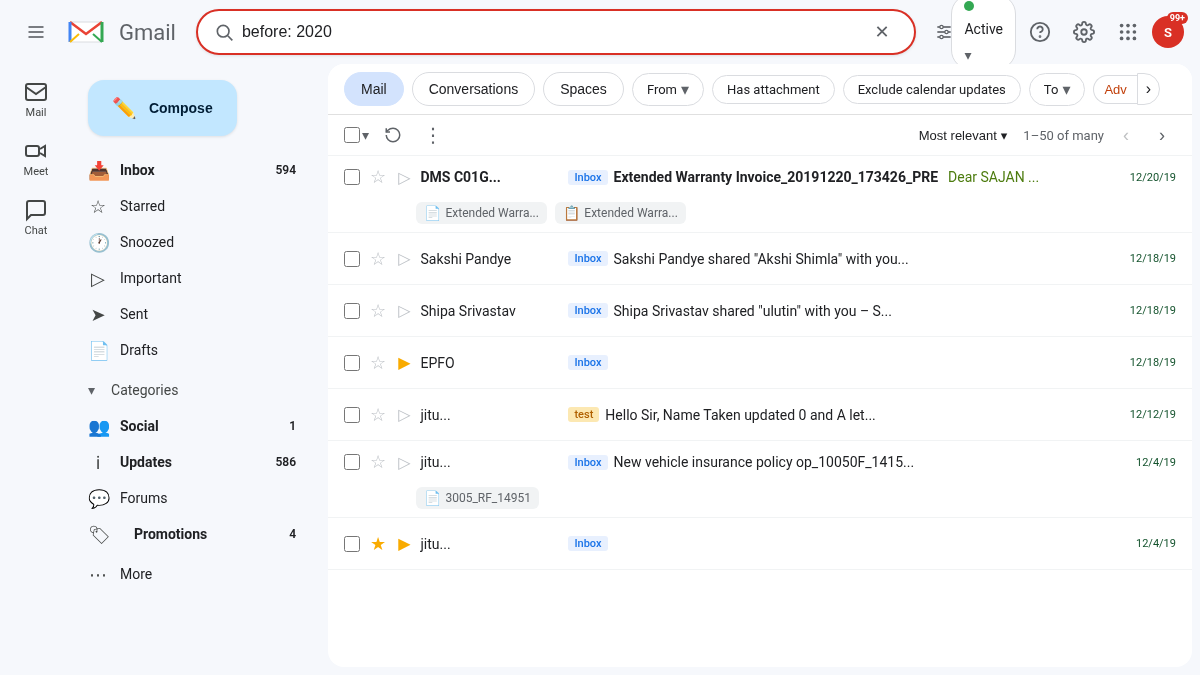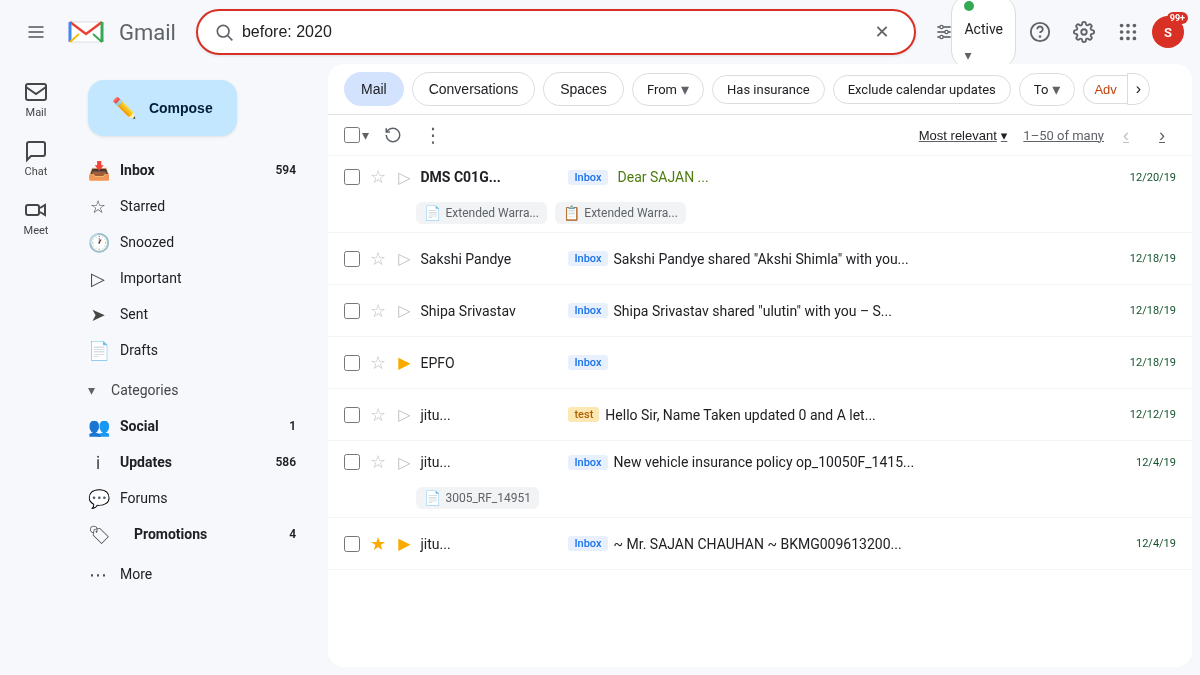--- a/index.html
+++ b/index.html
@@ -218,21 +218,21 @@
       border-radius: 50%; cursor: pointer; border: none; background: transparent;
       color: #5f6368; font-size: 18px;
     }
     .more-btn {
       width: 32px; height: 32px; display: flex; align-items: center; justify-content: center;
       border-radius: 50%; cursor: pointer; border: none; background: transparent;
       color: #5f6368; font-size: 20px;
     }
     .pagination {
       margin-left: auto; display: flex; align-items: center; gap: 8px;
-      font-size: 13px; color: #5f6368; text-decoration: underline;
+      font-size: 13px; color: #5f6368;
     }
     .sort-btn {
       display: flex; align-items: center; gap: 4px;
       padding: 4px 8px; border-radius: 20px; cursor: pointer;
       border: none; background: transparent; font-size: 13px; color: #202124;
     }
     .page-arrow {
       width: 28px; height: 28px; display: flex; align-items: center; justify-content: center;
       border-radius: 50%; cursor: pointer; border: none; background: transparent;
       color: #5f6368; font-size: 18px;
@@ -376,30 +376,30 @@
   <div class="sidebar-icon-col">
     <div class="sidebar-icon-item">
       <svg class="icon-img" width="24" height="24" viewBox="0 0 24 24" fill="none" stroke="#444746" stroke-width="2">
         <rect x="2" y="4" width="20" height="16" rx="2"></rect>
         <path d="M2 7l10 7 10-7"></path>
       </svg>
       <span class="icon-label">Mail</span>
     </div>
     <div class="sidebar-icon-item">
       <svg class="icon-img" width="24" height="24" viewBox="0 0 24 24" fill="none" stroke="#444746" stroke-width="2">
-        <path d="M21 15a2 2 0 0 1-2 2H7l-4 4V5a2 2 0 0 1 2-2h14a2 2 0 0 1 2 2z"></path>
-      </svg>
-      <span class="icon-label">Chat</span>
+        <rect x="2" y="7" width="13" height="10" rx="2"></rect>
+        <path d="M16 10l5-3v10l-5-3"></path>
+      </svg>
+      <span class="icon-label">Meet</span>
     </div>
     <div class="sidebar-icon-item">
       <svg class="icon-img" width="24" height="24" viewBox="0 0 24 24" fill="none" stroke="#444746" stroke-width="2">
-        <rect x="2" y="7" width="13" height="10" rx="2"></rect>
-        <path d="M16 10l5-3v10l-5-3"></path>
-      </svg>
-      <span class="icon-label">Meet</span>
+        <path d="M21 15a2 2 0 0 1-2 2H7l-4 4V5a2 2 0 0 1 2-2h14a2 2 0 0 1 2 2z"></path>
+      </svg>
+      <span class="icon-label">Chat</span>
     </div>
   </div>
 
   <div class="sidebar">
     <button class="compose-btn">
       <span class="compose-pencil">✏️</span>
       <span>Compose</span>
     </button>
 
     <div class="sidebar-section">
@@ -467,21 +467,21 @@
     <div class="filter-bar">
       <button class="tab-btn active-tab">Mail</button>
       <button class="tab-btn">Conversations</button>
       <button class="tab-btn">Spaces</button>
 
       <div class="filter-chip">
         <span>From</span>
         <span class="chevron">▾</span>
       </div>
       <div class="filter-chip">
-        <span>Has insurance</span>
+        <span>Has attachment</span>
       </div>
       <div class="filter-chip">
         <span>Exclude calendar updates</span>
       </div>
       <div class="filter-chip">
         <span>To</span>
         <span class="chevron">▾</span>
       </div>
       <div style="display:flex; align-items:center;">
         <button class="adv-btn-more">Adv</button>
@@ -516,20 +516,21 @@
     <div class="email-list">
 
       <div class="email-row email-row-expanded unread">
         <div class="email-row-top">
           <input type="checkbox" class="email-row-checkbox" style="">
           <button class="star-btn">☆</button>
           <button class="important-btn">▷</button>
           <span class="email-sender">DMS C01G...</span>
           <div class="email-body">
             <span class="email-label-badge label-inbox">Inbox</span>
+            <span class="email-subject">Extended Warranty Invoice_20191220_173426_PRE</span>
             <span class="email-snippet">Dear SAJAN ...</span>
           </div>
           <span class="email-date">12/20/19</span>
         </div>
         <div class="email-row-bottom">
           <div class="thumb-card">
             <span class="thumb-icon">📄</span>
             <span>Extended Warra...</span>
           </div>
           <div class="thumb-card">
@@ -606,20 +607,19 @@
         </div>
       </div>
 
       <div class="email-row">
         <input type="checkbox" class="email-row-checkbox" style="">
         <button class="star-btn starred">★</button>
         <button class="important-btn important">▶</button>
         <span class="email-sender">jitu...</span>
         <div class="email-body">
           <span class="email-label-badge label-inbox">Inbox</span>
-          <span class="email-subject">~ Mr. SAJAN CHAUHAN ~ BKMG009613200...</span>
         </div>
         <span class="email-date">12/4/19</span>
       </div>
 
     </div>
   </div>
 </div>
 
 </body></html>

